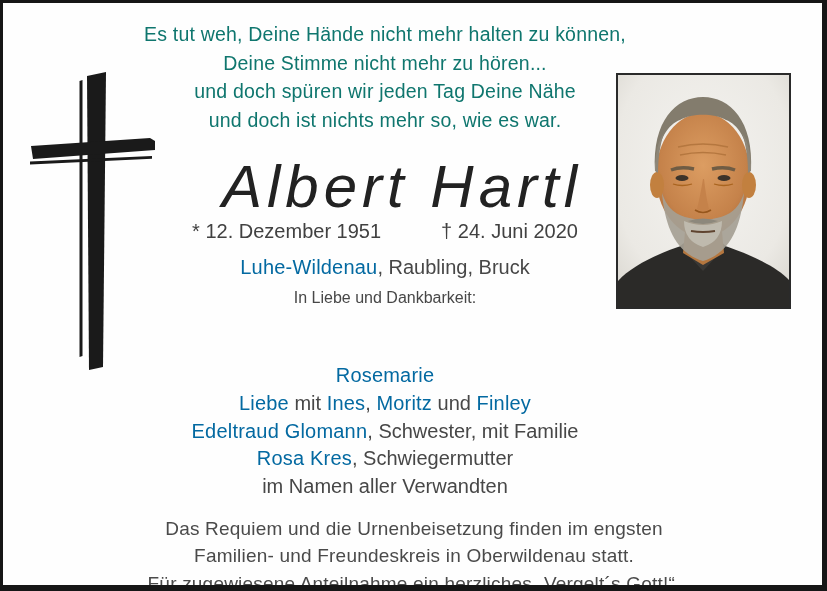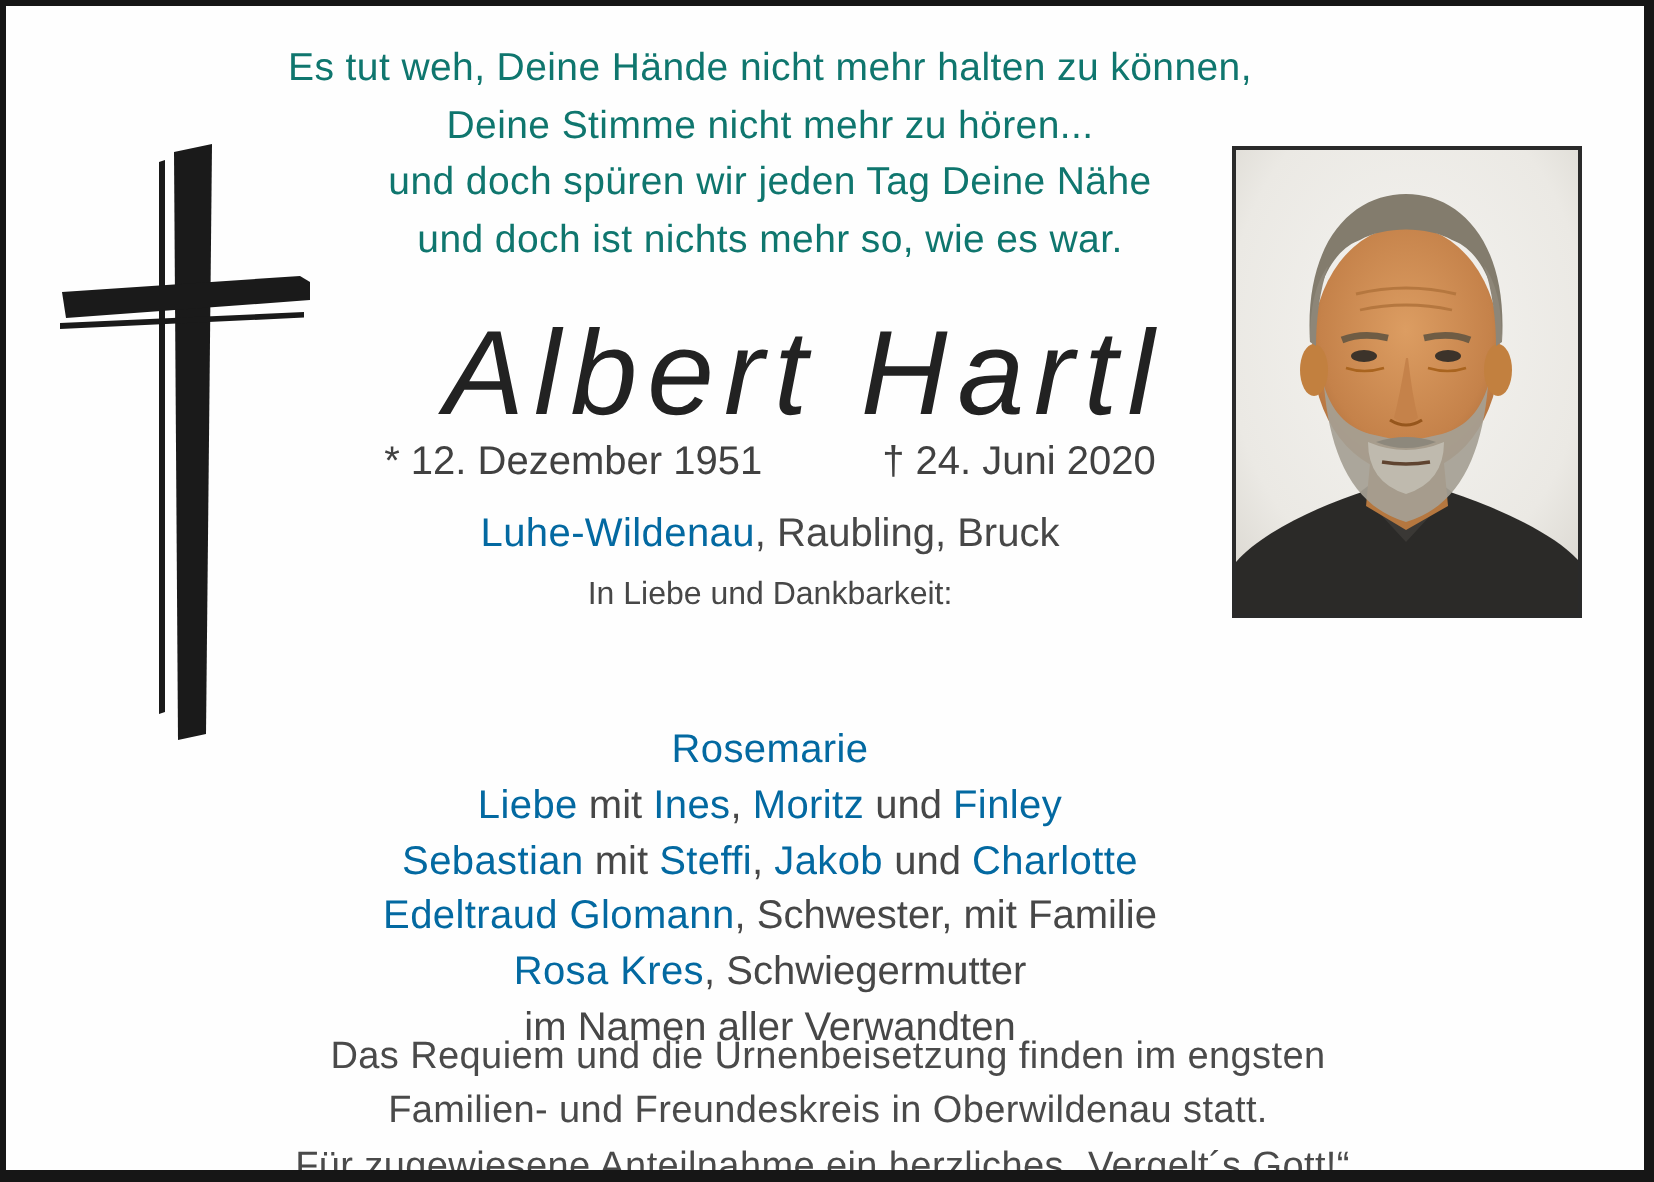--- a/index.html
+++ b/index.html
@@ -68,21 +68,20 @@
       <span>† 24. Juni 2020</span>
     </div>
 
     <div class="places"><b>Luhe-Wildenau</b><span>, Raubling, Bruck</span></div>
 
     <div class="dedication">In Liebe und Dankbarkeit:</div>
 
     <div class="family">
       <div><b>Rosemarie</b></div>
       <div><b>Liebe</b><span> mit </span><b>Ines</b><span>, </span><b>Moritz</b><span> und </span><b>Finley</b></div>
-      <div><b>Sebastian</b><span> mit </span><b>Steffi</b><span>, </span><b>Jakob</b><span> und </span><b>Charlotte</b></div>
       <div><b>Edeltraud Glomann</b><span>, Schwester, mit Familie</span></div>
       <div><b>Rosa Kres</b><span>, Schwiegermutter</span></div>
       <div><span>im Namen aller Verwandten</span></div>
     </div>
 
   </div>
 
   <div class="notice">
     <div>Das Requiem und die Urnenbeisetzung finden im engsten</div>
     <div>Familien- und Freundeskreis in Oberwildenau statt.</div>

